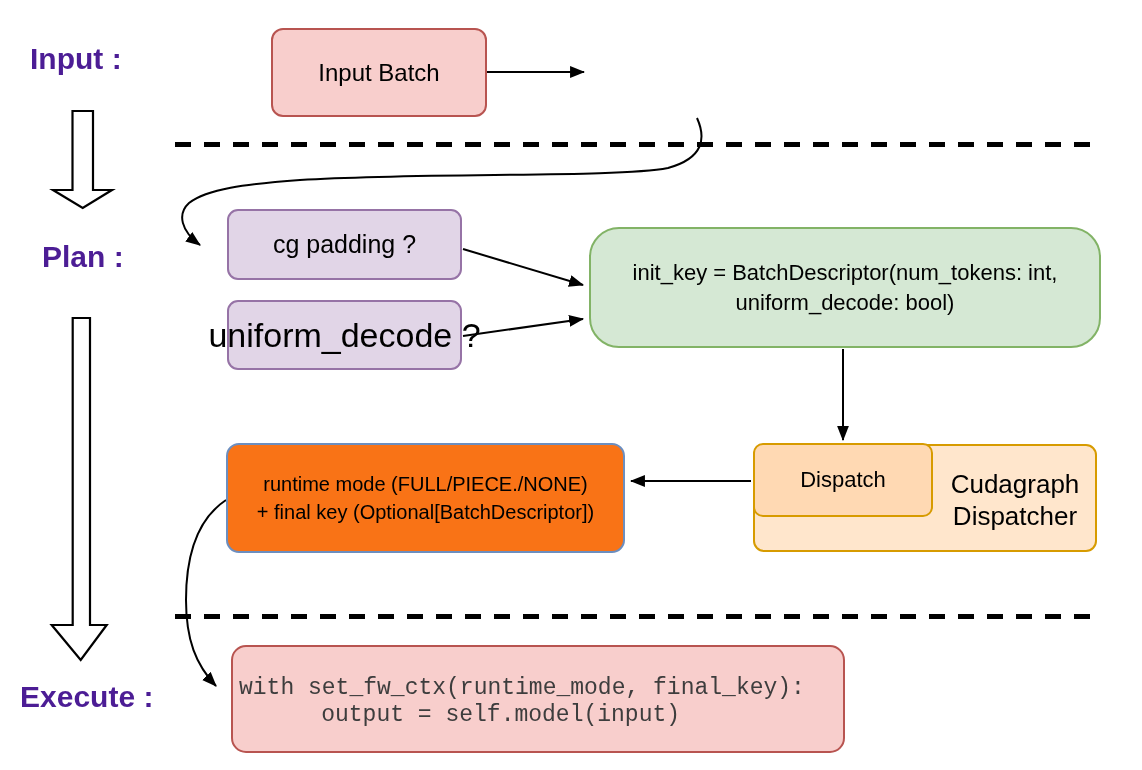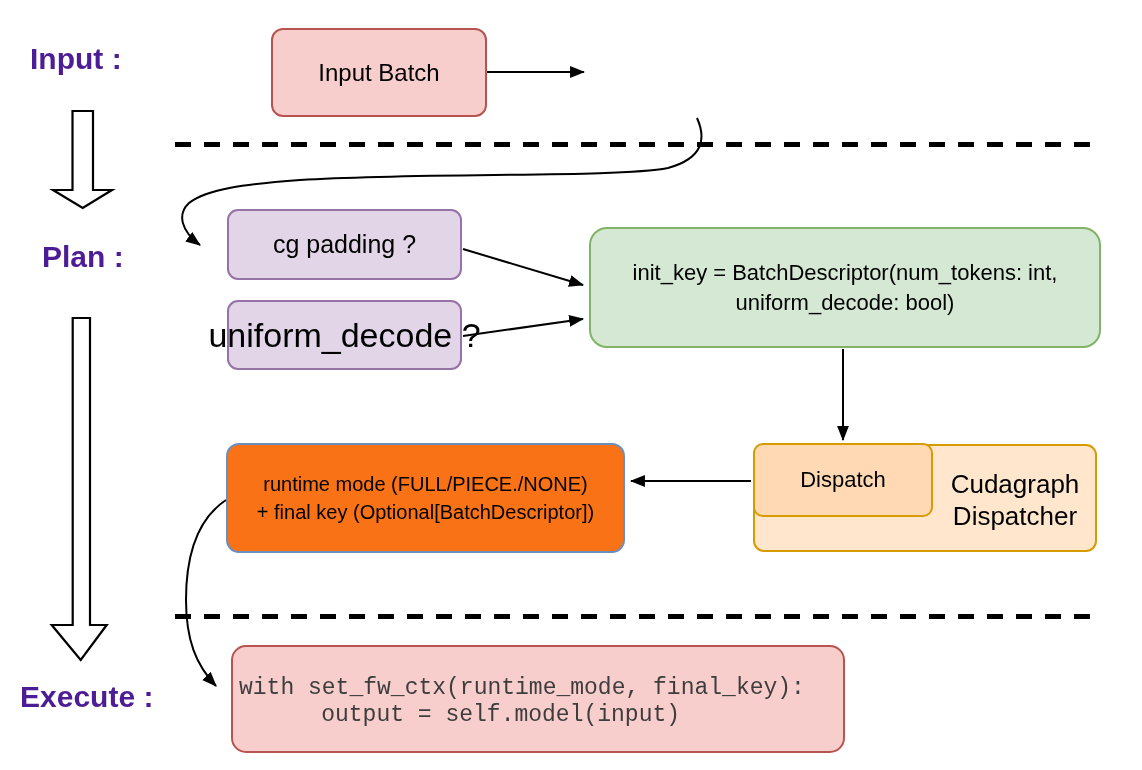--- a/index.html
+++ b/index.html
@@ -36,21 +36,21 @@
     text-align: center;
     color: #000000;
     line-height: 1.3;
   }
   .node .ln { white-space: nowrap; }
 
   .n-input-batch   { left:227px; top:28px;  width:216px; height:89px;  background:#f8cecc; border-color:#b85450; font-size:24px;margin-left:44px; }
   .n-preprocess    { left:589px; top:26px;  width:217px; height:91px;  background:#fff2cc; border-color:#d6b656; font-size:25px; }
   .n-cg-padding    { left:227px; top:209px; width:235px; height:71px;  background:#e1d5e7; border-color:#9673a6; font-size:25px; border-radius:11px; }
   .n-uniform-decode{ left:227px; top:300px; width:235px; height:70px;  background:#e1d5e7; border-color:#9673a6; font-size:34px; border-radius:11px; }
-  .n-init-key      { left:589px; top:227px; width:512px; height:121px; background:#d5e8d4; border-color:#82b366; font-size:22px; border-radius:18px; line-height:1.32; }
+  .n-init-key      { left:589px; top:227px; width:512px; height:121px; background:#d5e8d4; border-color:#82b366; font-size:22px; border-radius:30px; line-height:1.32; }
   .n-cudagraph     { left:753px; top:444px; width:344px; height:108px; background:#ffe6cc; border-color:#d79b00; border-radius:11px; }
   .n-dispatch      { left:753px; top:443px; width:180px; height:74px;  background:#ffd9b3; border-color:#d79b00; font-size:22px; border-radius:10px; }
   .cudagraph-text {
     position: absolute;
     left: 933px; top: 468px; width: 164px;
     font-size: 26px; line-height: 32px;
     text-align: center; color: #000;
   }
   .cudagraph-text .ln { white-space: nowrap; display: block; }
   .n-runtime-mode  { left:226px; top:443px; width:399px; height:110px; background:#f97316; border-color:#6c8ebf; font-size:20px; border-radius:13px; line-height:1.4; }

